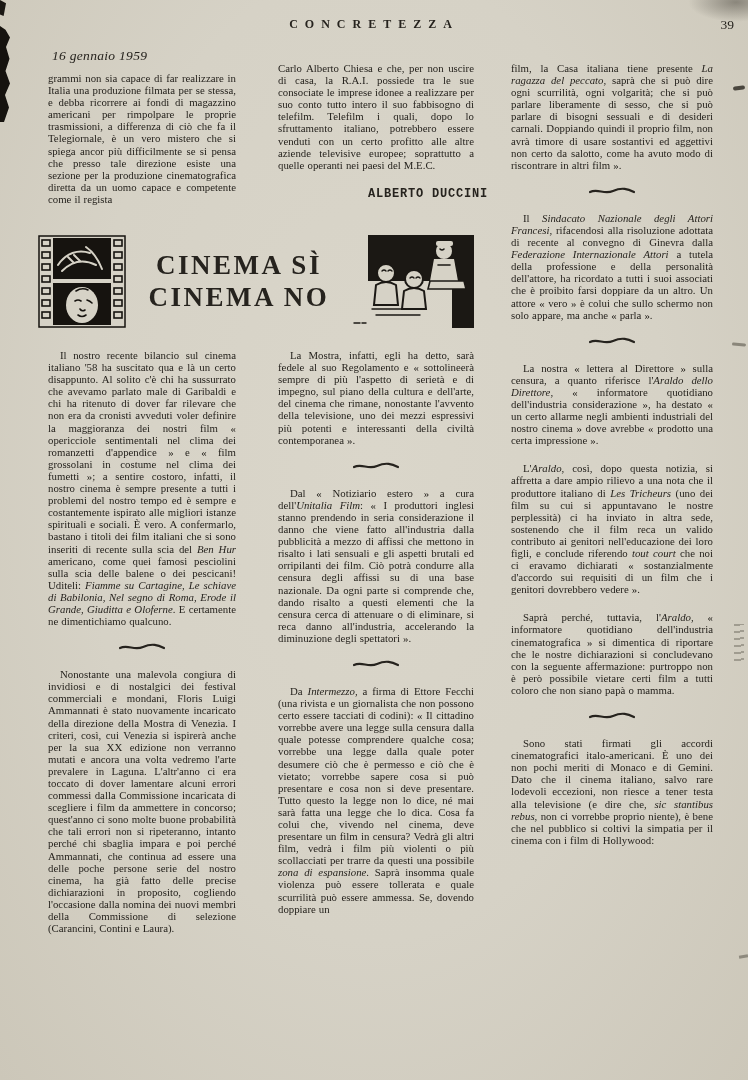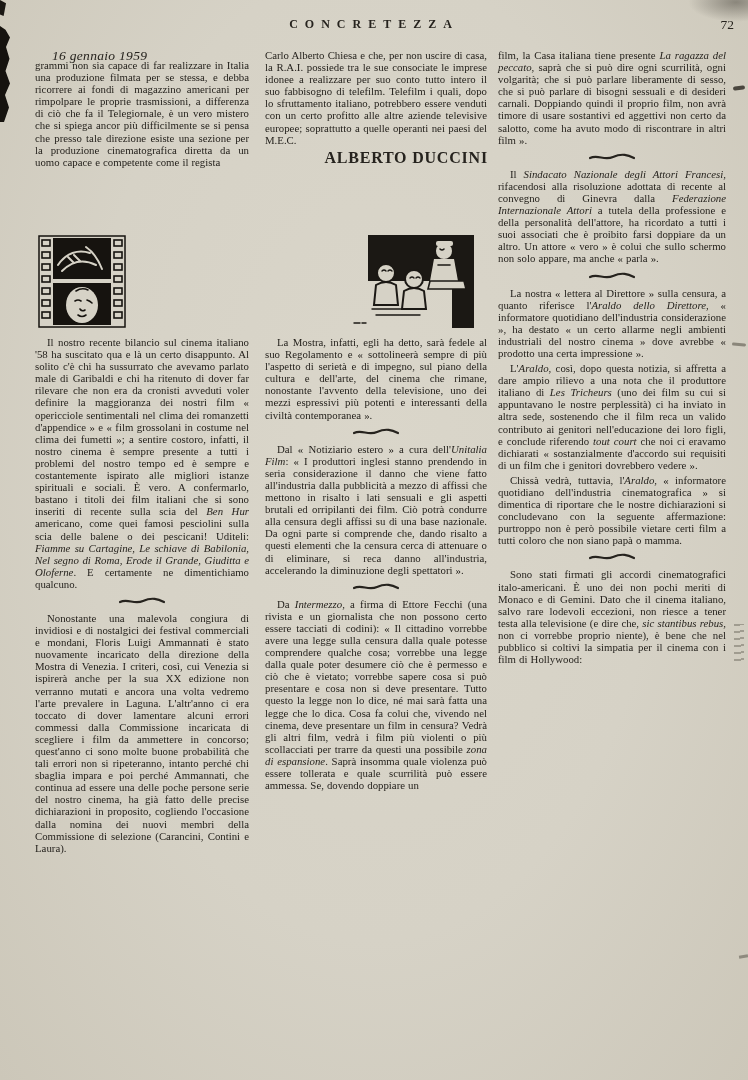--- a/index.html
+++ b/index.html
@@ -12,25 +12,25 @@
   .hdr-date{position:absolute;left:52px;top:20px;font-style:italic;font-size:13.5px;letter-spacing:0.3px;margin-top:28px;}
   .hdr-title{position:absolute;left:0;right:0;top:17px;margin:0;text-align:center;
     font-size:12px;font-weight:bold;letter-spacing:7px;}
   .hdr-page{position:absolute;right:14px;top:17px;font-size:13.5px;}
   .col{position:absolute;}
   #col1-top{left:32px;top:56px;width:220px;}
   #col2-top{left:262px;top:46px;width:228px;}
   #col1-bottom{left:32px;top:333px;width:220px;}
   #col2-bottom{left:262px;top:333px;width:228px;}
   #col3{left:495px;top:46px;width:234px;}
-  .para{margin:3px;text-align:justify;font-size:10.8px;line-height:12.1px;
+  .para{margin:16px;text-align:justify;font-size:10.8px;line-height:12.1px;
     word-spacing:0.4px;hyphens:auto;}
   .para.indent{text-indent:12px;}
   .para em{font-style:italic;}
-  .signature{margin:3px 2px 0 0;text-align:right;font-weight:bold;font-size:16px;letter-spacing:0.8px;}
+  .signature{margin:3px 2px 0 0;text-align:right;font-weight:bold;font-size:12px;letter-spacing:0.8px;font-family:Liberation Mono, monospace;}
   .divider{display:flex;justify-content:center;margin:7px 0 6px;}
   .headline-block{position:absolute;left:38px;top:233px;width:436px;height:97px;
     display:flex;align-items:center;justify-content:space-between;}
   .headline-title{flex:1;text-align:center;font-weight:bold;font-size:27px;
     letter-spacing:2.5px;line-height:1.18;margin:0 6px;}
   .art-left-edge{position:absolute;left:0;top:26px;width:10px;height:96px;background:#16130f;
     clip-path:polygon(0 0,55% 4%,100% 12%,60% 22%,95% 34%,55% 47%,100% 60%,50% 72%,90% 85%,40% 100%,0 100%);}
   .art-left-dot{position:absolute;left:0;top:0;width:6px;height:16px;background:#1a1713;
     clip-path:polygon(0 0,100% 20%,60% 100%,0 90%);}
   .art-r1{position:absolute;right:3px;top:86px;width:12px;height:4px;background:#4a463e;
@@ -50,21 +50,21 @@
 <div class="art-left-dot"></div>
 <div class="art-left-edge"></div>
 <div class="art-r1"></div>
 <div class="art-r2"></div>
 <div class="art-r3"></div>
 <div class="art-r4"></div>
 
 <header>
   <span class="hdr-date">16 gennaio 1959</span>
   <h1 class="hdr-title">CONCRETEZZA</h1>
-  <span class="hdr-page">72</span>
+  <span class="hdr-page">39</span>
 </header>
 
 <section class="col" id="col1-top">
     <p class="para"><span>grammi non sia capace di far realizzare in Italia una produzione filmata per se stessa, e debba ricorrere ai fondi di magazzino americani per rimpolpare le proprie trasmissioni, a differenza di ciò che fa il Telegiornale, è un vero mistero che si spiega ancor più difficilmente se si pensa che presso tale direzione esiste una sezione per la produzione cinematografica diretta da un uomo capace e competente come il regista</span></p>
   </section>
 <section class="col" id="col2-top">
     <p class="para"><span>Carlo Alberto Chiesa e che, per non uscire di casa, la R.A.I. possiede tra le sue consociate le imprese idonee a realizzare per suo conto tutto intero il suo fabbisogno di telefilm. Telefilm i quali, dopo lo sfruttamento italiano, potrebbero essere venduti con un certo profitto alle altre aziende televisive europee; soprattutto a quelle operanti nei paesi del M.E.C.</span></p>
     <p class="signature">ALBERTO DUCCINI</p>
   </section>
 
@@ -99,20 +99,24 @@
     <ellipse cx="44" cy="70" rx="16" ry="18" fill="#d6d2c6"></ellipse>
     <g stroke="#16130f" stroke-width="1.6" fill="none" stroke-linecap="round">
       <path d="M37 66 q3 -2 6 0"></path>
       <path d="M49 65 q3 1 5 3"></path>
       <path d="M42 74 q2 3 5 1"></path>
       <path d="M40 80 q4 3 8 0"></path>
       <path d="M38 56 q6 -4 12 -1"></path>
     </g>
   </svg>
 
+  <div class="headline-title">
+    <div>CINEMA SÌ</div>
+    <div>CINEMA NO</div>
+  </div>
 
   <svg width="122" height="93" viewBox="0 0 122 93">
     <rect x="16" y="0" width="106" height="46" fill="#1b1814"></rect>
     <rect x="100" y="46" width="22" height="47" fill="#1b1814"></rect>
     <g fill="#d6d2c6">
       <circle cx="92" cy="16" r="8"></circle>
       <rect x="84" y="6" width="17" height="5" rx="2"></rect>
       <path d="M82 24 h20 l4 22 h-28 z"></path>
     </g>
     <g stroke="#1b1814" stroke-width="1.6" fill="none" stroke-linecap="round">
@@ -167,20 +171,20 @@
       </svg>
     </div>
     <p class="para indent"><span>Il </span><em>Sindacato Nazionale degli Attori Francesi</em><span>, rifacendosi alla risoluzione adottata di recente al convegno di Ginevra dalla </span><em>Federazione Internazionale Attori</em><span> a tutela della professione e della personalità dell'attore, ha ricordato a tutti i suoi associati che è proibito farsi doppiare da un altro. Un attore « vero » è colui che sullo schermo non solo appare, ma anche « parla ».</span></p>
     <div class="divider">
       <svg width="46" height="9" viewBox="0 0 46 9">
         <path d="M1 5 C 9 1, 15 8, 24 4 S 39 2, 45 5" fill="none" stroke="#26231e" stroke-width="2.2" stroke-linecap="round"></path>
       </svg>
     </div>
     <p class="para indent"><span>La nostra « lettera al Direttore » sulla censura, a quanto riferisce l'</span><em>Araldo dello Direttore</em><span>, « informatore quotidiano dell'industria considerazione », ha destato « un certo allarme negli ambienti industriali del nostro cinema » dove avrebbe « prodotto una certa impressione ».</span></p>
     <p class="para indent"><span>L'</span><em>Araldo</em><span>, così, dopo questa notizia, si affretta a dare ampio rilievo a una nota che il produttore italiano di </span><em>Les Tricheurs</em><span> (uno dei film su cui si appuntavano le nostre perplessità) ci ha inviato in altra sede, sostenendo che il film reca un valido contributo ai genitori nell'educazione dei loro figli, e conclude riferendo </span><em>tout court</em><span> che noi ci eravamo dichiarati « sostanzialmente d'accordo sui requisiti di un film che i genitori dovrebbero vedere ».</span></p>
-    <p class="para indent"><span>Chissà vedrà, tuttavia, l'</span><em>Araldo</em><span>, « informatore quotidiano dell'industria cinematografica » si dimentica di riportare che le nostre dichiarazioni si concludevano con la seguente affermazione: purtroppo non è però possibile vietare certi film a tutti coloro che non siano papà o mamma.</span></p>
+    <p class="para indent"><span>Saprà perché, tuttavia, l'</span><em>Araldo</em><span>, « informatore quotidiano dell'industria cinematografica » si dimentica di riportare che le nostre dichiarazioni si concludevano con la seguente affermazione: purtroppo non è però possibile vietare certi film a tutti coloro che non siano papà o mamma.</span></p>
     <div class="divider">
       <svg width="46" height="9" viewBox="0 0 46 9">
         <path d="M1 5 C 9 1, 15 8, 24 4 S 39 2, 45 5" fill="none" stroke="#26231e" stroke-width="2.2" stroke-linecap="round"></path>
       </svg>
     </div>
     <p class="para indent"><span>Sono stati firmati gli accordi cinematografici italo-americani. È uno dei non pochi meriti di Monaco e di Gemini. Dato che il cinema italiano, salvo rare lodevoli eccezioni, non riesce a tener testa alla televisione (e dire che, </span><em>sic stantibus rebus</em><span>, non ci vorrebbe proprio niente), è bene che nel pubblico si coltivi la simpatia per il cinema con i film di Hollywood:</span></p>
   </section>
 
 </body></html>

